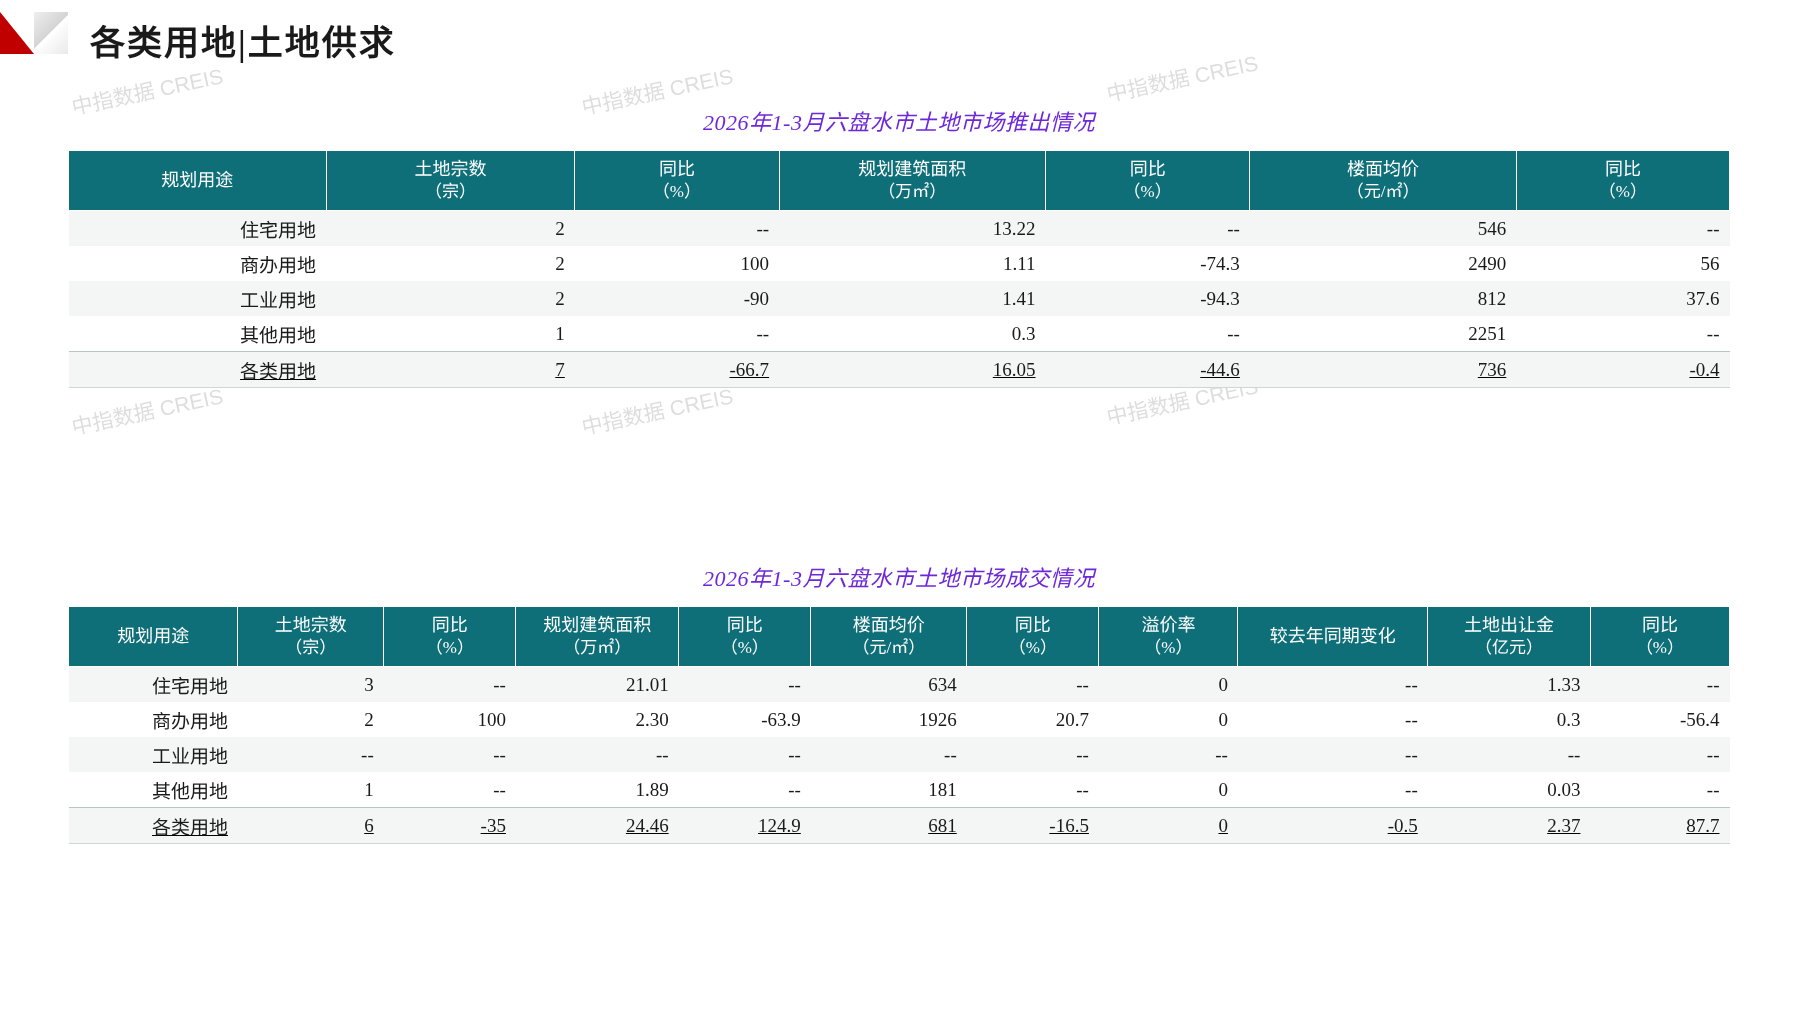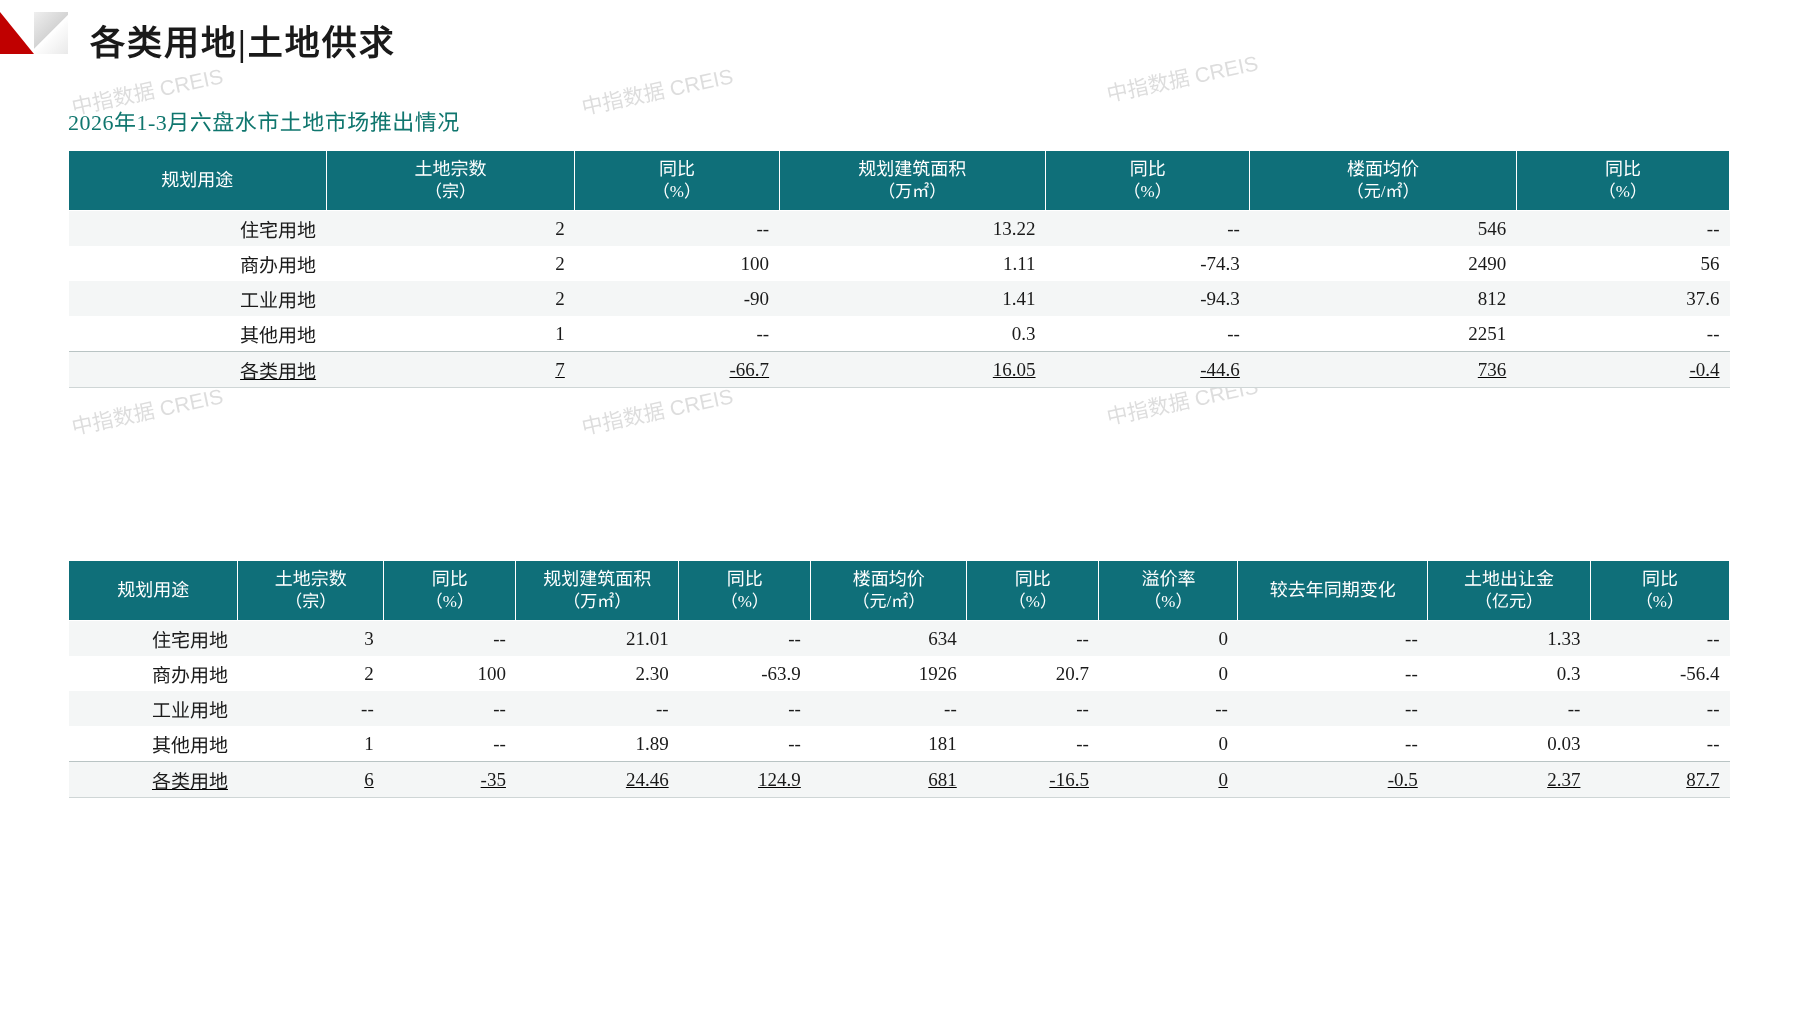--- a/index.html
+++ b/index.html
@@ -88,25 +88,27 @@
   .table-block {
     position: absolute;
     left: 68px;
     width: 1662px;
     z-index: 10;
   }
   #block-supply { top: 104px; }
   #block-deal   { top: 560px; }
 
   .table-caption {
+    text-align: center;
     font-size: 22px;
-    color: #0f766e;
+    color: #6d28d9;
     font-family: "Liberation Serif", "DejaVu Serif", serif;
     margin-bottom: 14px;
     letter-spacing: .5px;
+    font-style: italic;
   }
 
   table.data-table {
     border-collapse: collapse;
     width: 100%;
     table-layout: fixed;
     font-size: 18px;
   }
   table.data-table thead th {
     background: #0f6f79;
@@ -256,20 +258,21 @@
         <td>16.05</td>
         <td>-44.6</td>
         <td>736</td>
         <td>-0.4</td>
       </tr>
     </tbody>
   </table>
 </div>
 
 <div class="table-block" id="block-deal">
+  <div class="table-caption">2026年1-3月六盘水市土地市场成交情况</div>
   <table class="data-table">
     <colgroup>
       <col style="width:10%">
         <col style="width:8.6%">
         <col style="width:7.8%">
         <col style="width:9.6%">
       <col style="width:7.8%">
         <col style="width:9.2%">
         <col style="width:7.8%">
         <col style="width:8.2%">

